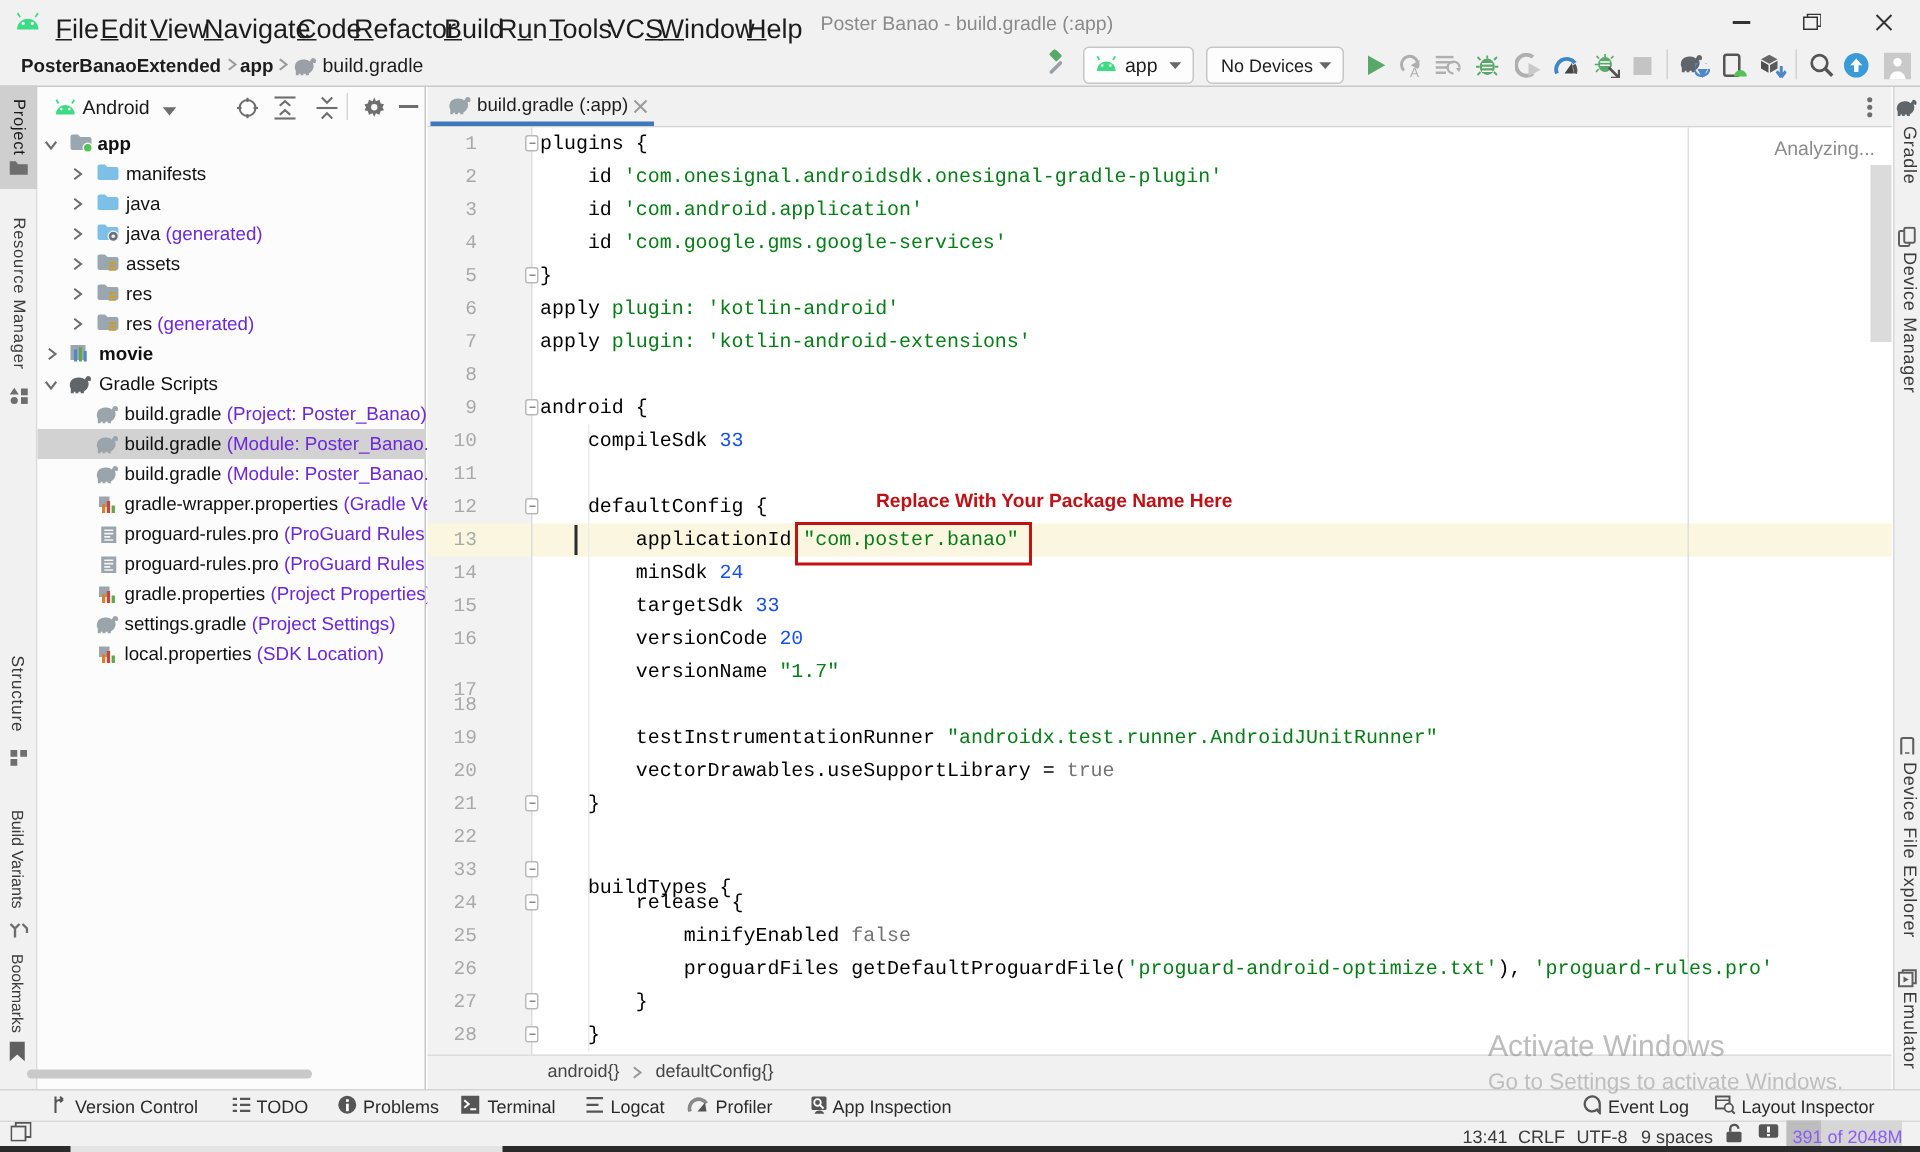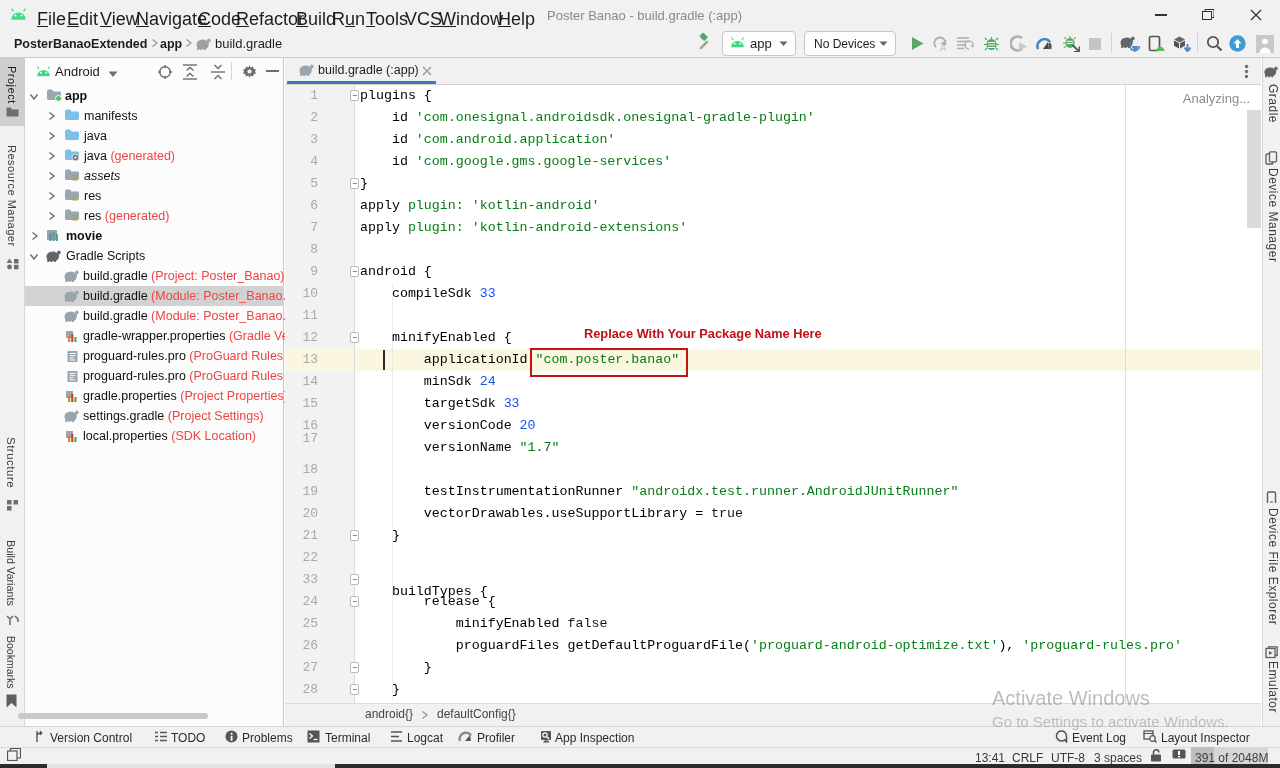--- a/index.html
+++ b/index.html
@@ -2,24 +2,24 @@
 <html><head><meta charset="utf-8"><style>
 *{margin:0;padding:0;box-sizing:border-box}
 html,body{width:1280px;height:768px;overflow:hidden;font-family:"Liberation Sans",sans-serif;background:#fff}
 body{position:relative}
 .abs{position:absolute}
 .ico{position:absolute}
 .mi{position:absolute;top:8px;font-size:13px;color:#1d1d1d}
 .mu{position:absolute;top:9px;font-size:18px;color:#1d1d1d}
 .vtab{position:absolute;writing-mode:vertical-rl;font-size:12px;color:#3c3c3c;white-space:nowrap;letter-spacing:.5px}
 .trow{position:absolute;height:20px;font-size:12.5px;color:#111;white-space:nowrap;line-height:20px}
-.gy{color:#ef4444}
+.gy{color:#6d28d9}
 .ln{position:absolute;width:33px;text-align:right;font-family:"Liberation Mono",monospace;font-size:13px;color:#a9a9a9;line-height:22px;height:22px;left:285px}
 .cl{position:absolute;left:360px;font-family:"Liberation Mono",monospace;font-size:13.3px;line-height:22px;height:22px;white-space:pre;color:#000}
-.cl s{color:#067D17;text-decoration:none}.cl n{color:#1750EB}.cl k{color:#0f172a}
+.cl s{color:#067D17;text-decoration:none}.cl n{color:#1750EB}.cl k{color:#737373}
 .fold{position:absolute;width:9px;height:11px;background:#fff;border:1px solid #b9b9b9;border-radius:2px;left:350px}
 .fold:after{content:"";position:absolute;left:1.5px;top:4px;width:4px;height:1px;background:#8a8a8a}
 .bt{position:absolute;top:731px;font-size:12px;color:#2b2b2b;white-space:nowrap}
 .st{position:absolute;top:751px;font-size:12px;color:#3a3a3a;white-space:nowrap}
 </style></head><body>
 <div class="abs" style="left:0;top:0;width:1280px;height:30px;background:#f1f1f1"></div>
 <svg class="ico" style="left:10px;top:8px" width="17" height="13" viewBox="0 0 17 13">
     <path d="M1.36 11.628 a7.14 7.14 0 0 1 14.28 0 z" fill="#3DDC84"></path>
     <line x1="3.4000000000000004" y1="3.4272000000000005" x2="1.7000000000000002" y2="0.6120000000000001" stroke="#3DDC84" stroke-width="1.2"></line>
     <line x1="13.600000000000001" y1="3.4272000000000005" x2="15.3" y2="0.6120000000000001" stroke="#3DDC84" stroke-width="1.2"></line>
@@ -283,21 +283,21 @@
     <path d="M2.5 1.5 L7 5 L2.5 8.5" fill="none" stroke="#6e6e6e" stroke-width="1.4"></path>
   </svg>
 <svg class="ico" style="left:64px;top:168px" width="16" height="13" viewBox="0 0 16 13">
     <path d="M1 3.2 Q1 1.6 2.6 1.6 L6 1.6 L7.6 3.4 L13.6 3.4 Q15 3.4 15 4.8 L15 10.6 Q15 12 13.6 12 L2.4 12 Q1 12 1 10.6 Z" fill="#9aa7b0"></path>
     <g stroke="#C99E2C" stroke-width="1.3">
       <line x1="8.5" y1="7.5" x2="13.5" y2="7.5"></line>
       <line x1="8.5" y1="9.7" x2="13.5" y2="9.7"></line>
       <line x1="8.5" y1="11.9" x2="13.5" y2="11.9"></line>
     </g>
   </svg>
-<div class="trow" style="left:84px;top:166px;font-style:italic;">assets</div>
+<div class="trow" style="left:84px;top:166px;">assets</div>
 <svg class="ico" style="left:47px;top:191px" width="9" height="10" viewBox="0 0 9 10">
     <path d="M2.5 1.5 L7 5 L2.5 8.5" fill="none" stroke="#6e6e6e" stroke-width="1.4"></path>
   </svg>
 <svg class="ico" style="left:64px;top:188px" width="16" height="13" viewBox="0 0 16 13">
     <path d="M1 3.2 Q1 1.6 2.6 1.6 L6 1.6 L7.6 3.4 L13.6 3.4 Q15 3.4 15 4.8 L15 10.6 Q15 12 13.6 12 L2.4 12 Q1 12 1 10.6 Z" fill="#9aa7b0"></path>
     <g stroke="#C99E2C" stroke-width="1.3">
       <line x1="8.5" y1="7.5" x2="13.5" y2="7.5"></line>
       <line x1="8.5" y1="9.7" x2="13.5" y2="9.7"></line>
       <line x1="8.5" y1="11.9" x2="13.5" y2="11.9"></line>
     </g>
@@ -428,30 +428,30 @@
 <div class="cl" style="top:195px">apply <s>plugin:</s> <s>'kotlin-android'</s></div>
 <div class="ln" style="top:217px">7</div>
 <div class="cl" style="top:217px">apply <s>plugin:</s> <s>'kotlin-android-extensions'</s></div>
 <div class="ln" style="top:239px">8</div>
 <div class="ln" style="top:261px">9</div>
 <div class="cl" style="top:261px">android {</div>
 <div class="ln" style="top:283px">10</div>
 <div class="cl" style="top:283px">    compileSdk <n>33</n></div>
 <div class="ln" style="top:305px">11</div>
 <div class="ln" style="top:327px">12</div>
-<div class="cl" style="top:327px">    minifyEnabled {</div>
+<div class="cl" style="top:327px">    defaultConfig {</div>
 <div class="ln" style="top:349px">13</div>
 <div class="cl" style="top:349px">        applicationId <s>"com.poster.banao"</s></div>
 <div class="ln" style="top:371px">14</div>
 <div class="cl" style="top:371px">        minSdk <n>24</n></div>
 <div class="ln" style="top:393px">15</div>
 <div class="cl" style="top:393px">        targetSdk <n>33</n></div>
 <div class="ln" style="top:415px">16</div>
 <div class="cl" style="top:415px">        versionCode <n>20</n></div>
-<div class="ln" style="top:428px">17</div>
+<div class="ln" style="top:449px">17</div>
 <div class="cl" style="top:437px">        versionName <s>"1.7"</s></div>
 <div class="ln" style="top:459px">18</div>
 <div class="ln" style="top:481px">19</div>
 <div class="cl" style="top:481px">        testInstrumentationRunner <s>"androidx.test.runner.AndroidJUnitRunner"</s></div>
 <div class="ln" style="top:503px">20</div>
 <div class="cl" style="top:503px">        vectorDrawables.useSupportLibrary = <k>true</k></div>
 <div class="ln" style="top:525px">21</div>
 <div class="cl" style="top:525px">    }</div>
 <div class="ln" style="top:547px">22</div>
 <div class="ln" style="top:569px">33</div>
@@ -566,28 +566,28 @@
   </svg>
 <div class="bt" style="left:1161px">Layout Inspector</div>
 <div class="abs" style="left:0;top:747px;width:1280px;height:17px;background:#f1f1f1;border-top:1px solid #d9d9d9"></div>
 <svg class="ico" style="left:7px;top:748px" width="14" height="13" viewBox="0 0 14 13">
     <rect x="0.5" y="3" width="9.5" height="9.5" fill="none" stroke="#555" stroke-width="1.2"></rect>
     <path d="M3.5 3 L3.5 0.5 L13.5 0.5 L13.5 10 L10 10" fill="none" stroke="#555" stroke-width="1.2"></path>
   </svg>
 <div class="st" style="left:975px">13:41</div>
 <div class="st" style="left:1012px">CRLF</div>
 <div class="st" style="left:1051px">UTF-8</div>
-<div class="st" style="left:1094px">3 spaces</div>
+<div class="st" style="left:1094px">9 spaces</div>
 <svg class="ico" style="left:1150px;top:749px" width="12" height="13" viewBox="0 0 12 13">
     <rect x="1" y="5.5" width="10" height="7" rx="1" fill="#555"></rect>
     <path d="M3.5 5.5 L3.5 3.5 a2.7 2.7 0 0 1 5.4 0" fill="none" stroke="#555" stroke-width="1.6"></path>
   </svg>
 <svg class="ico" style="left:1172px;top:749px" width="14" height="12" viewBox="0 0 14 12">
     <rect x="0.5" y="0.5" width="13" height="9" rx="1.5" fill="#555"></rect>
     <rect x="6" y="2" width="2" height="4" fill="#fff"></rect>
     <rect x="6" y="7" width="2" height="1.5" fill="#fff"></rect>
   </svg>
 <div class="abs" style="left:1191px;top:747px;width:77px;height:17px;background:#d6d6d6"></div>
 <div class="abs" style="left:1191px;top:747px;width:23px;height:17px;background:#bdbdbd"></div>
-<div class="st" style="left:1195px;color:#404040">391 of 2048M</div>
+<div class="st" style="left:1195px;color:#8b5cf6">391 of 2048M</div>
 <div class="abs" style="left:0;top:764px;width:1280px;height:4px;background:#2b2b2b"></div>
 <div class="abs" style="left:47px;top:764px;width:288px;height:4px;background:#e3e3e3"></div>
 <div class="abs" style="left:992px;top:687px;font-size:20px;color:rgba(128,128,128,.52)">Activate Windows</div>
 <div class="abs" style="left:992px;top:713px;font-size:15px;color:rgba(128,128,128,.45)">Go to Settings to activate Windows.</div>
 </body></html>

